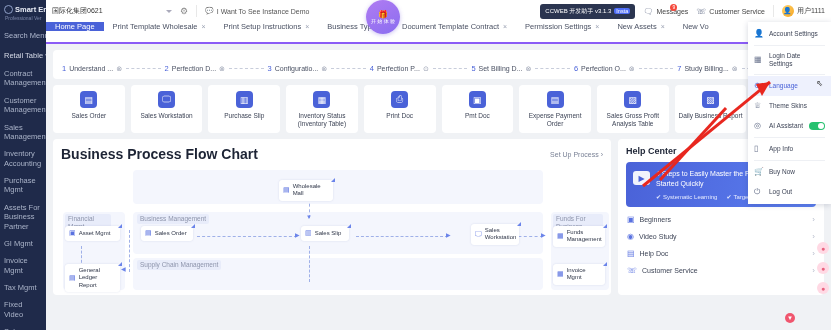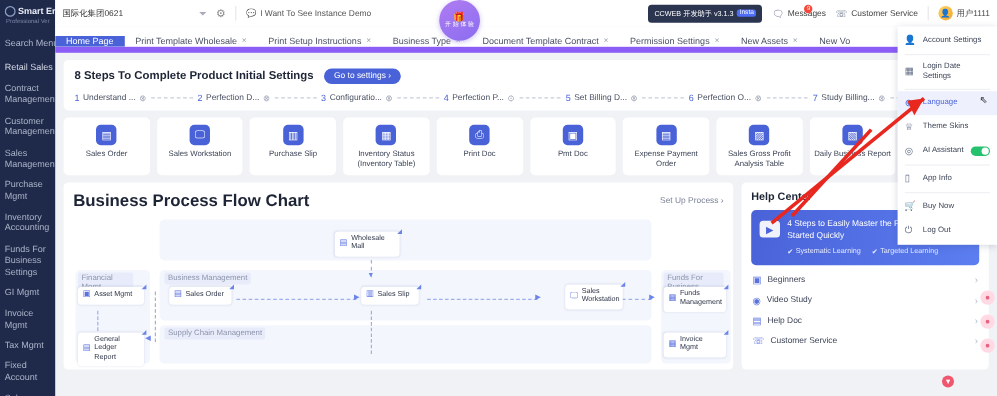--- a/index.html
+++ b/index.html
@@ -85,22 +85,22 @@
     position: absolute; left: 320px; top: 0px; width: 34px; height: 34px;
     border-radius: 50%; background: linear-gradient(150deg,#b07cf2,#8a6df0);
     color: #fff; display: flex; flex-direction: column; align-items: center;
     justify-content: center; font-size: 5px; line-height: 1.15; z-index: 6;
     box-shadow: 0 1px 4px rgba(110,80,220,.35); text-align: center;
   }
   .promo-circle .pc-ico { font-size: 8px; }
 
   
   .tabstrip {
-    height: 22px; background: #fff; border-bottom: 5px solid #8b5cf6;
-    display: flex; align-items: flex-end; flex: 0 0 22px; overflow: hidden;
+    height: 22px; background: #fff; border-bottom: 2px solid #8b5cf6;
+    display: flex; align-items: flex-start; flex: 0 0 22px; overflow: hidden;
   }
   .tab {
     display: flex; align-items: center; gap: 4px; padding: 0 9px;
     font-size: 7.5px; color: #4a5163; white-space: nowrap;
   }
   .tab.active { background: #4a62d8; color: #fff; font-weight: normal; }
   .tab .x { font-size: 7px; color: #9aa1b2; }
 
   
   .content { flex: 1; padding: 6px 7px 0 7px; overflow: hidden; position: relative; }
@@ -245,33 +245,33 @@
   <div class="sidebar">
     <div class="brand">
       <div class="brand-row">
         <div class="brand-logo"></div>
         <div class="brand-name">Smart Erp</div>
       </div>
       <div class="brand-sub">Professional Ver</div>
     </div>
     <div class="side-search">Search Menu</div>
     <div class="side-group">
-      <span>Retail Sales</span> ▾
+      <span>Retail Table</span> ▾
     </div>
     <div id="side-items">
         <div class="side-item"><span>Contract Management</span></div>
         <div class="side-item"><span>Customer Management</span></div>
         <div class="side-item"><span>Sales Management</span></div>
+        <div class="side-item"><span>Inventory Accounting</span></div>
         <div class="side-item"><span>Purchase Mgmt</span></div>
-        <div class="side-item"><span>Inventory Accounting</span></div>
-        <div class="side-item"><span>Funds For Business Settings</span></div>
+        <div class="side-item"><span>Assets For Business Partner</span></div>
         <div class="side-item"><span>GI Mgmt</span></div>
         <div class="side-item"><span>Invoice Mgmt</span></div>
         <div class="side-item"><span>Tax Mgmt</span></div>
-        <div class="side-item"><span>Fixed Account</span></div>
+        <div class="side-item"><span>Fixed Video</span></div>
         <div class="side-item"><span>Salary</span></div>
       </div>
   </div>
 
   <div class="main">
 
     <div class="topbar">
       <div class="org-select">
         <span class="org-name">国际化集团0621</span>
         <span class="caret-dn"></span>
@@ -337,24 +337,20 @@
           <span class="x">×</span>
         </div>
         <div class="tab">
           <span>New Vo</span>
         </div>
       </div>
 
     <div class="content">
 
       <div class="card steps-card">
-        <div class="steps-head">
-          <div class="steps-title">8 Steps To Complete Product Initial Settings</div>
-          <div class="go-btn">Go to settings ›</div>
-        </div>
         <div class="steps-row" id="steps-row">
             <div class="step">
               <span class="step-num">1</span>
               <span class="step-label">Understand ...</span>
               <span class="step-ico">⊗</span>
             </div>
             <div class="step-line"></div>
             <div class="step">
               <span class="step-num">2</span>
               <span class="step-label">Perfection D...</span>

